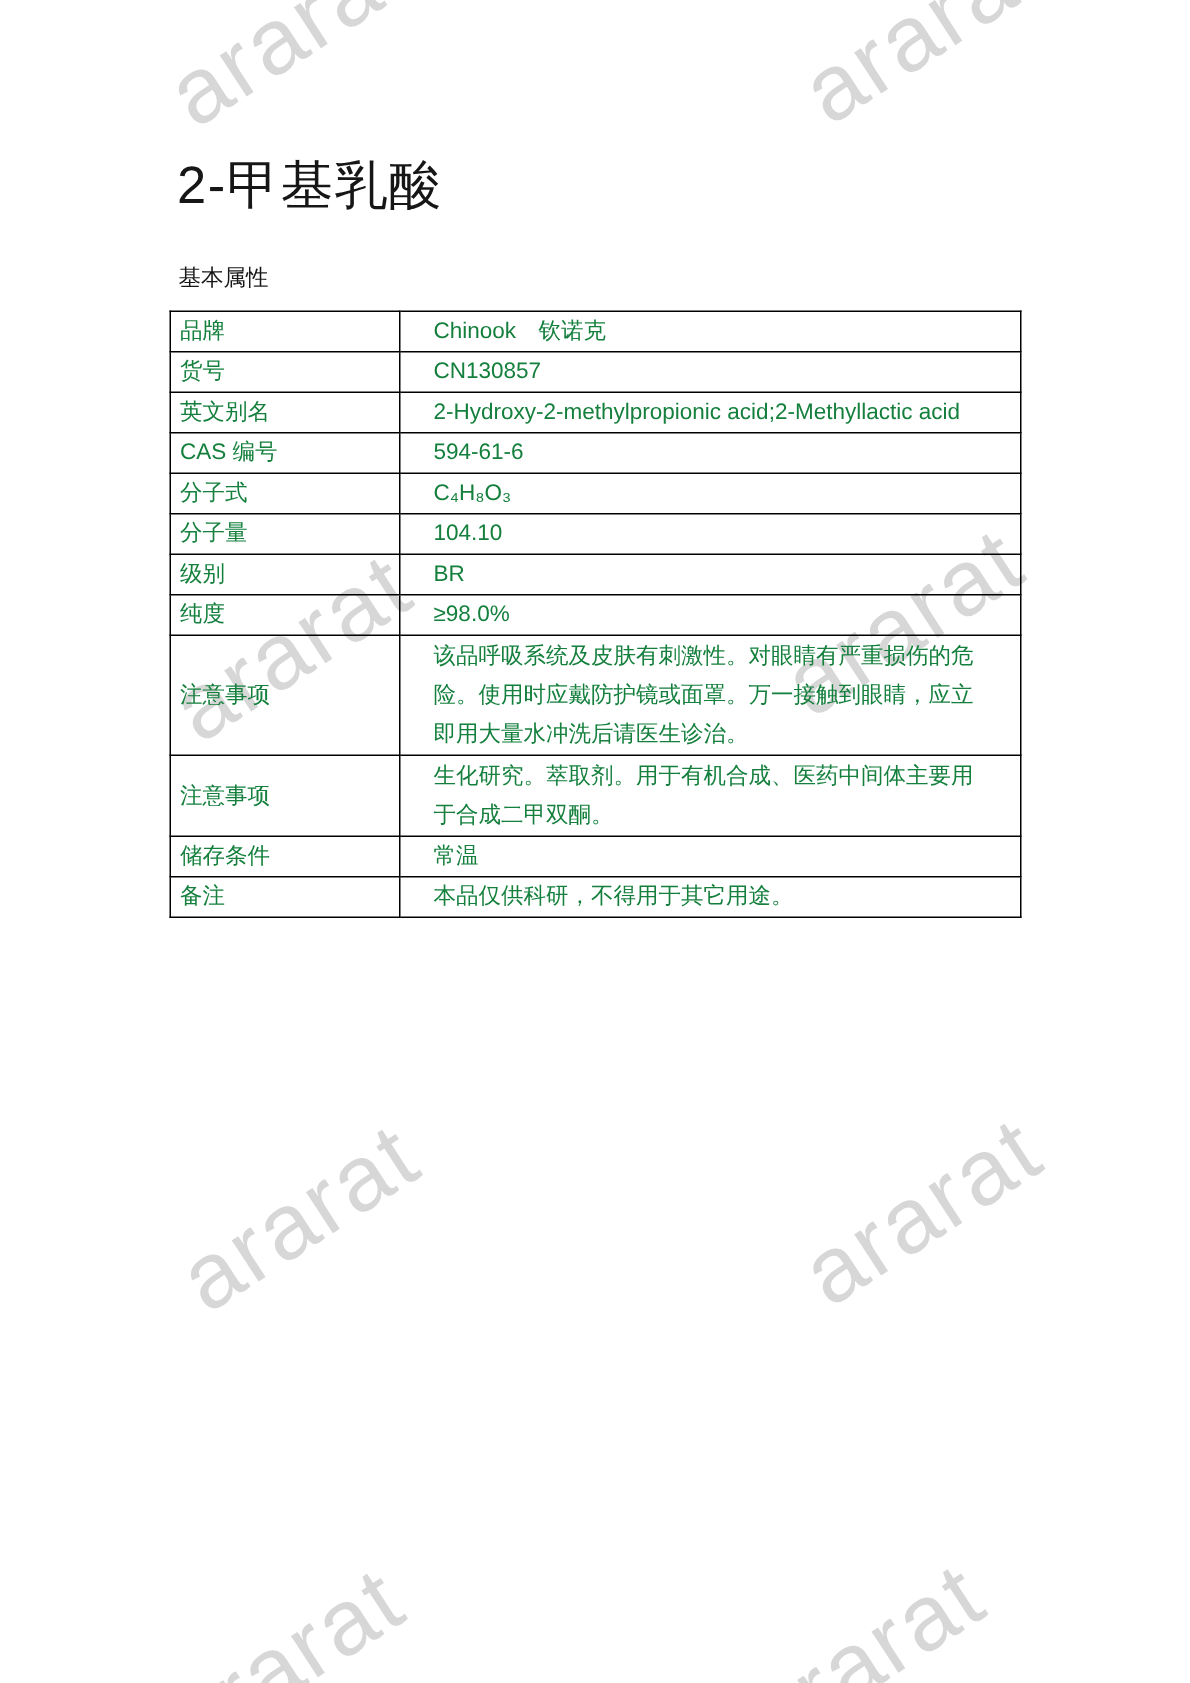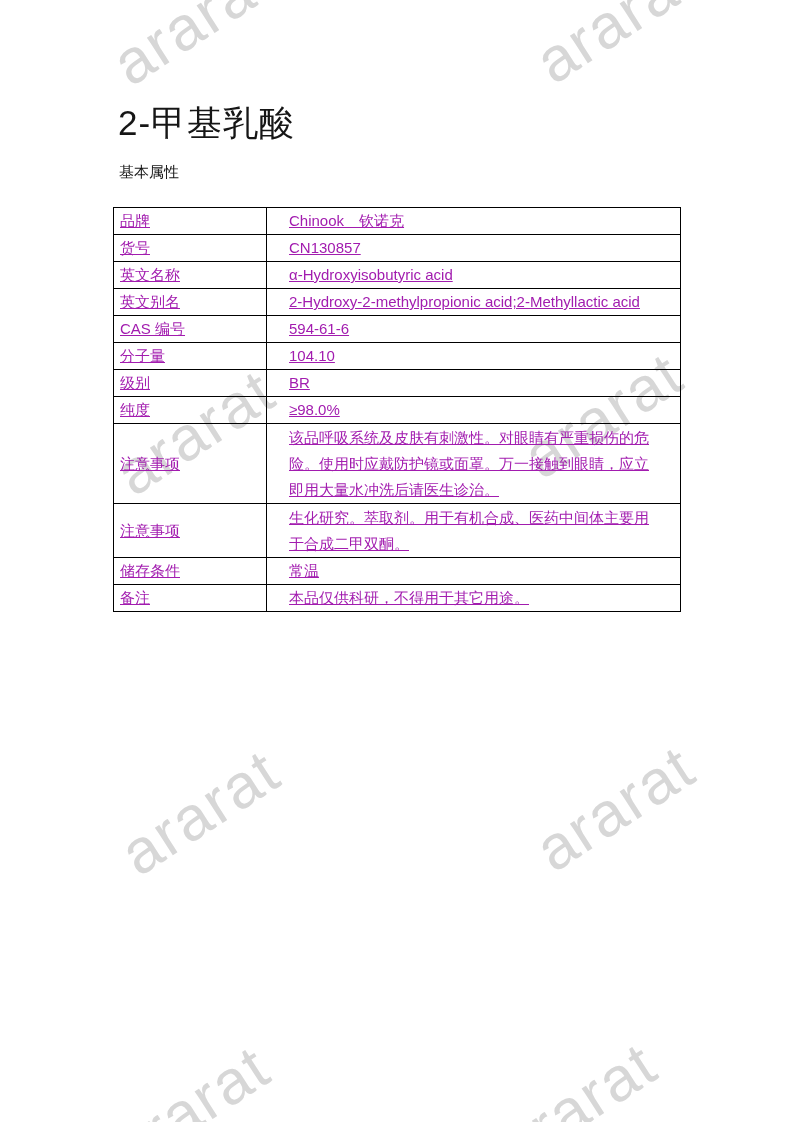--- a/index.html
+++ b/index.html
@@ -38,35 +38,34 @@
     left: 118px;
     top: 100px;
     font-size: 35px;
     font-weight: 500;
     color: #161616;
     letter-spacing: 1px;
   }
   .section-heading {
     position: absolute;
     left: 119px;
-    top: 163px;
+    top: 176px;
     font-size: 15px;
     color: #161616;
   }
   table.props {
     position: absolute;
     left: 113px;
     top: 207px;
     width: 567px;
     border-collapse: collapse;
     table-layout: fixed;
     background: transparent;
     font-size: 15px;
-    color: #a21caf;
-    text-decoration: underline;
+    color: #15803d;
   }
   table.props col.c-label { width: 153px; }
   table.props col.c-value { width: 414px; }
   table.props td {
     border: 1px solid #000000;
     vertical-align: middle;
     line-height: 26px;
     padding: 0 6px;
     background: transparent;
   }
@@ -103,30 +102,30 @@
       <tbody>
         <tr>
           <td>品牌</td>
           <td class="val">Chinook　钦诺克</td>
         </tr>
         <tr>
           <td>货号</td>
           <td class="val">CN130857</td>
         </tr>
         <tr>
-          <td>英文名称</td>
-          <td class="val">α-Hydroxyisobutyric acid</td>
-        </tr>
-        <tr>
           <td>英文别名</td>
           <td class="val">2-Hydroxy-2-methylpropionic acid;2-Methyllactic acid</td>
         </tr>
         <tr>
           <td>CAS 编号</td>
           <td class="val">594-61-6</td>
+        </tr>
+        <tr>
+          <td>分子式</td>
+          <td class="val">C₄H₈O₃</td>
         </tr>
         <tr>
           <td>分子量</td>
           <td class="val">104.10</td>
         </tr>
         <tr>
           <td>级别</td>
           <td class="val">BR</td>
         </tr>
         <tr>

